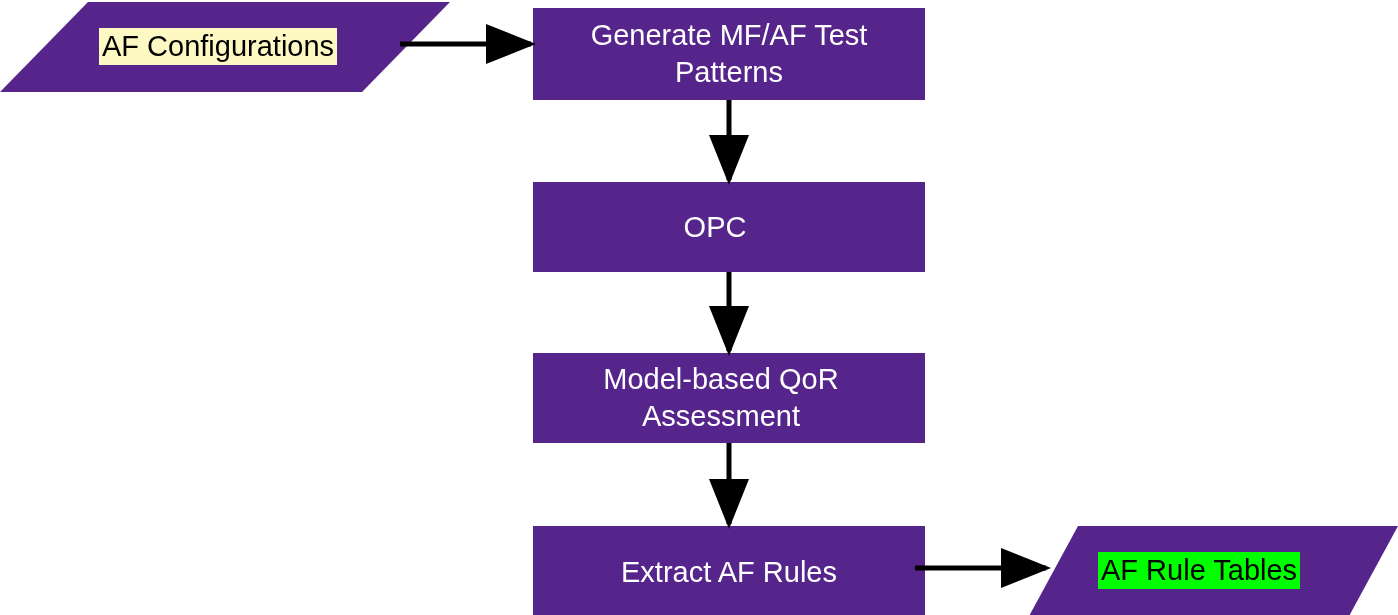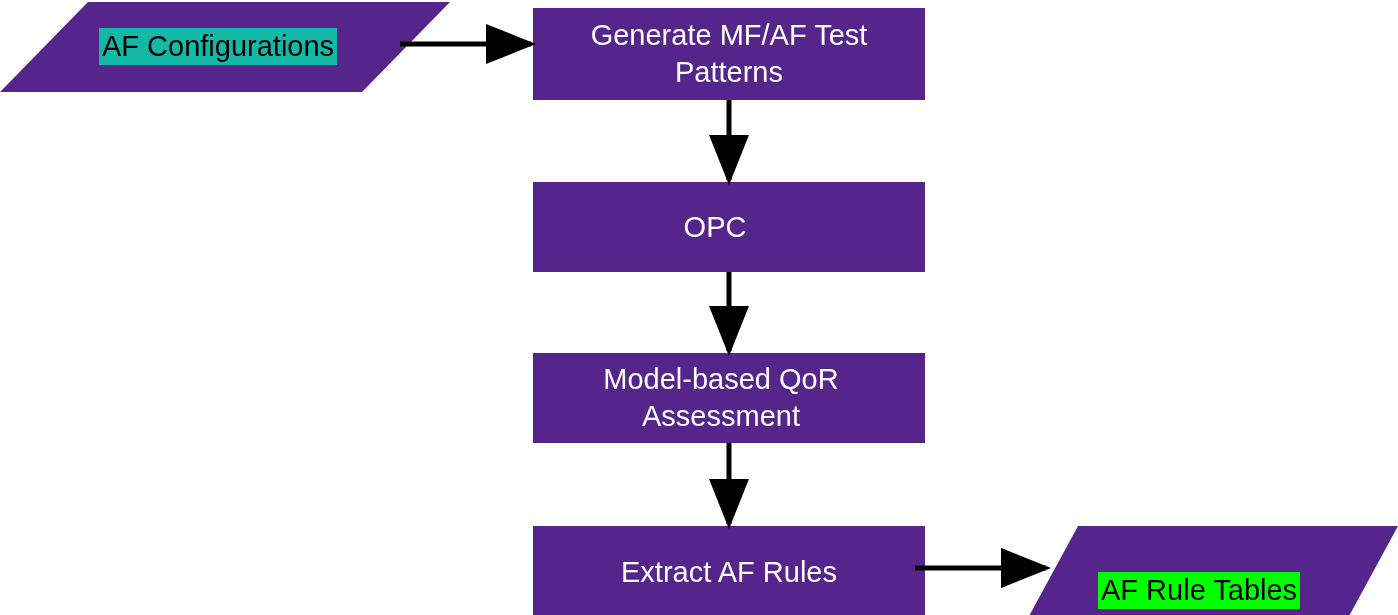--- a/index.html
+++ b/index.html
@@ -40,22 +40,22 @@
   }
   .io-label {
     position: absolute;
     font-family: "Liberation Sans", sans-serif;
     font-size: 29px;
     line-height: 34px;
     color: #000000;
     white-space: nowrap;
     padding: 1px 3px 2px 3px;
   }
-  .hl-red { background: #14b8a6; }
-  .hl-green { background: #00ff00; margin-top: 20px; }
+  .hl-red { background: #fef9c3; }
+  .hl-green { background: #00ff00; }
 </style>
 </head>
 <body>
 
 <div id="canvas">
 
   <svg class="flow-svg" viewBox="0 0 1398 615">
     <defs>
       <marker id="arrowhead" markerWidth="10" markerHeight="10" refX="9" refY="4" orient="auto" markerUnits="strokeWidth">
         <path d="M0,0 L10,4 L0,8 z" fill="#000000"></path>

